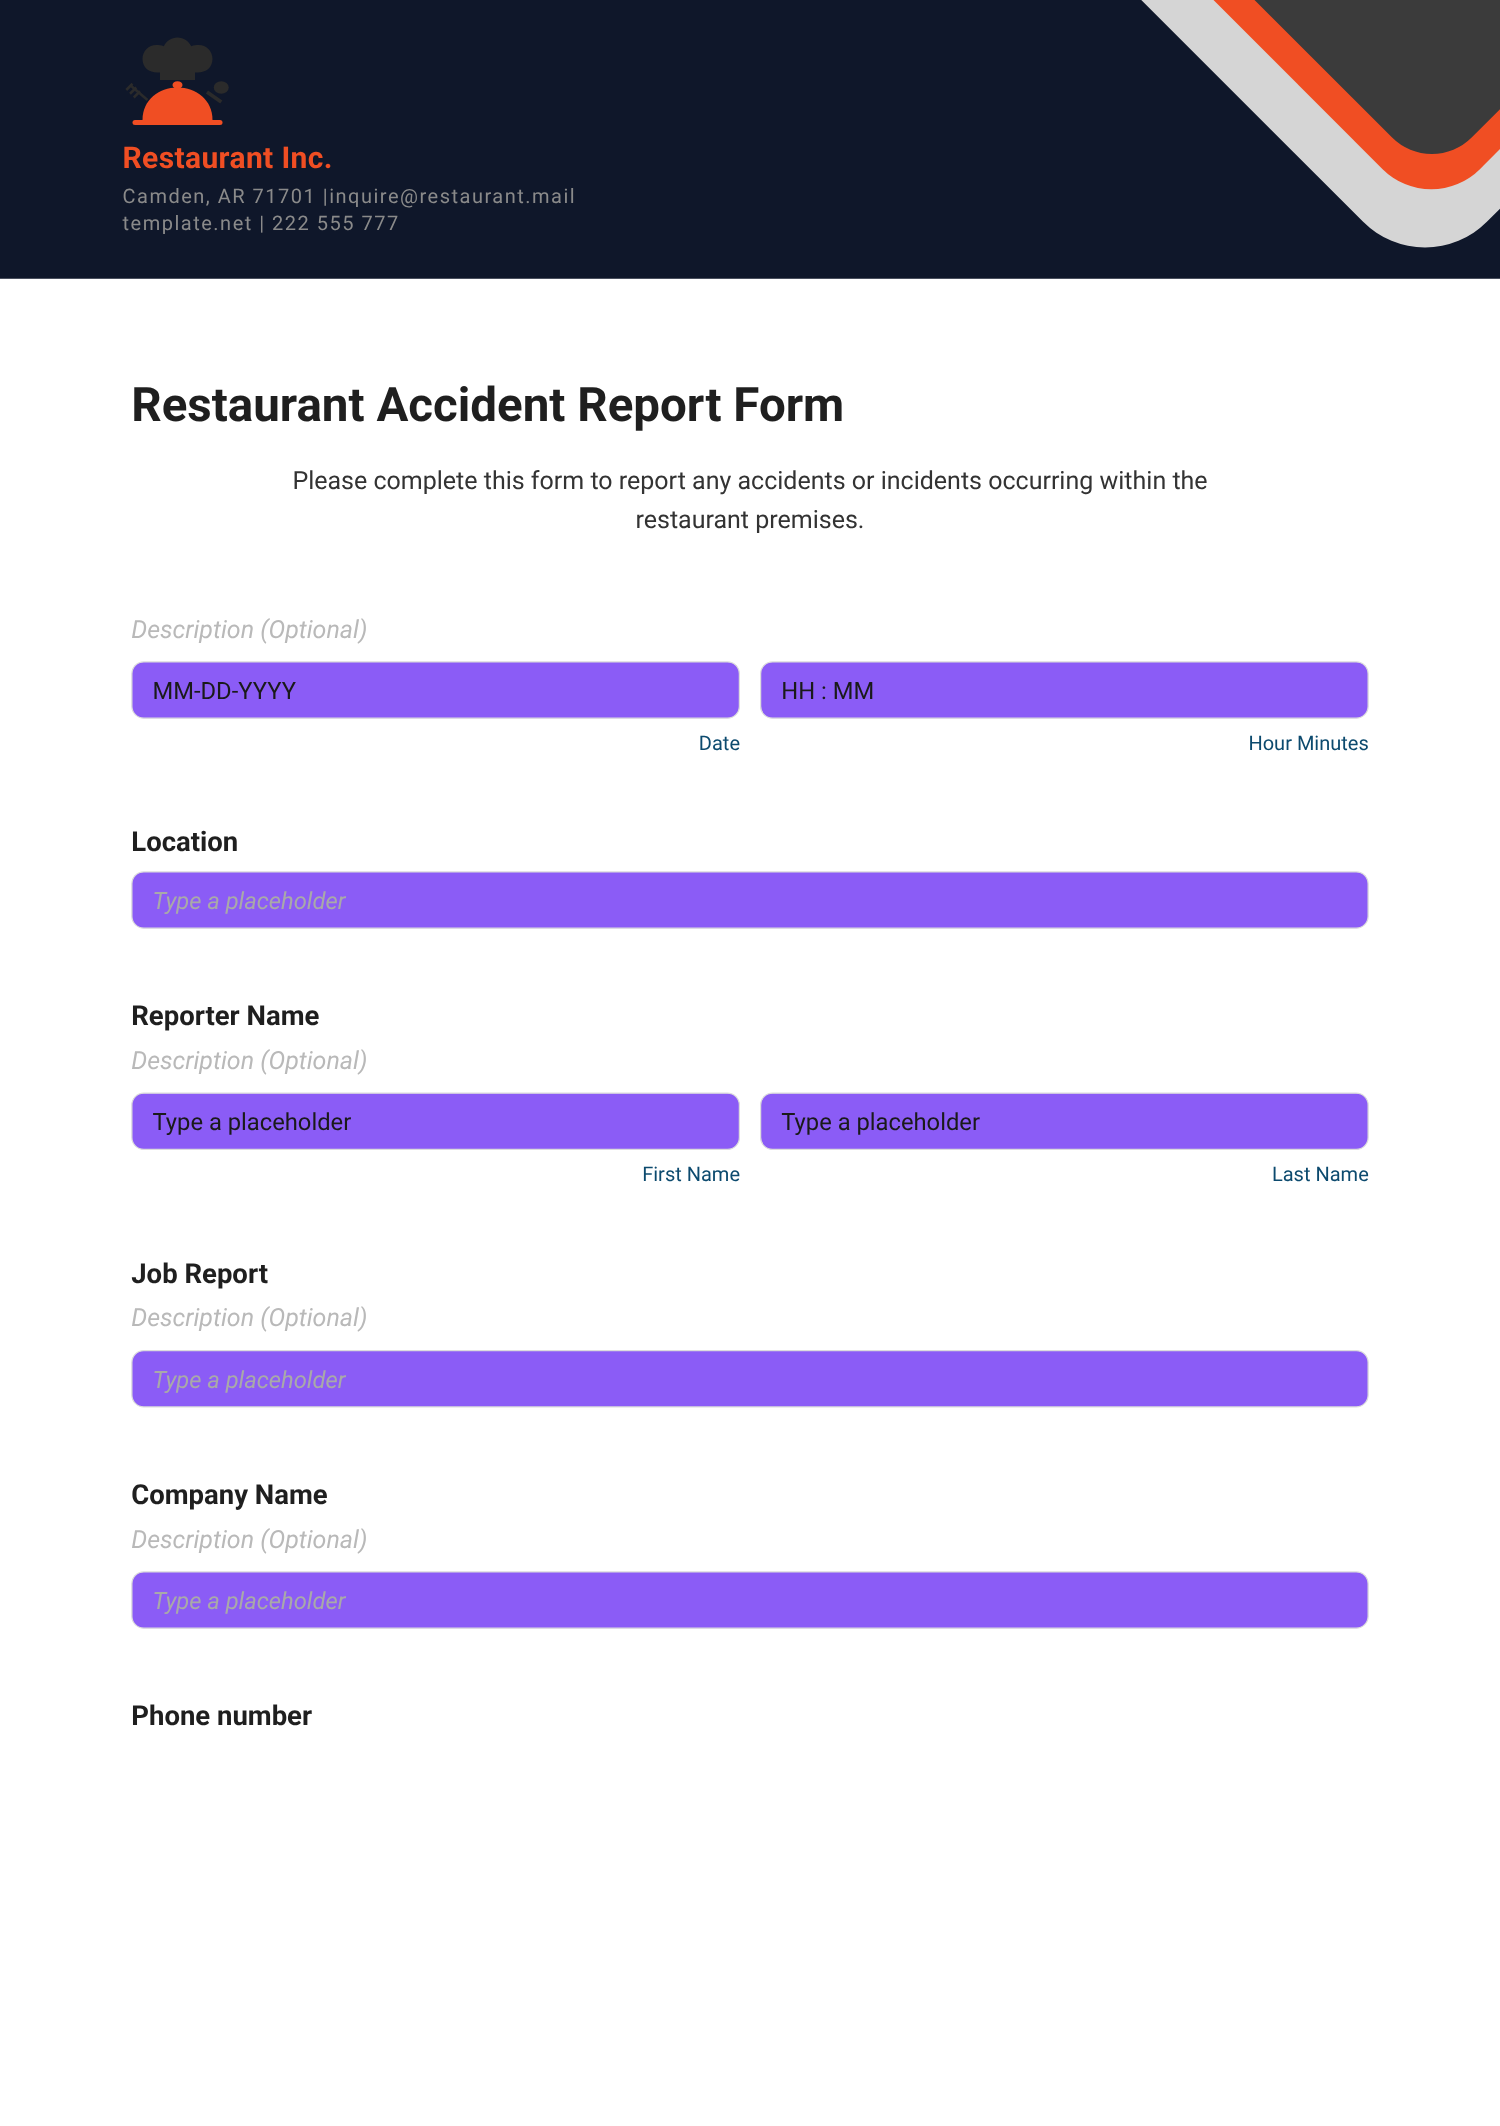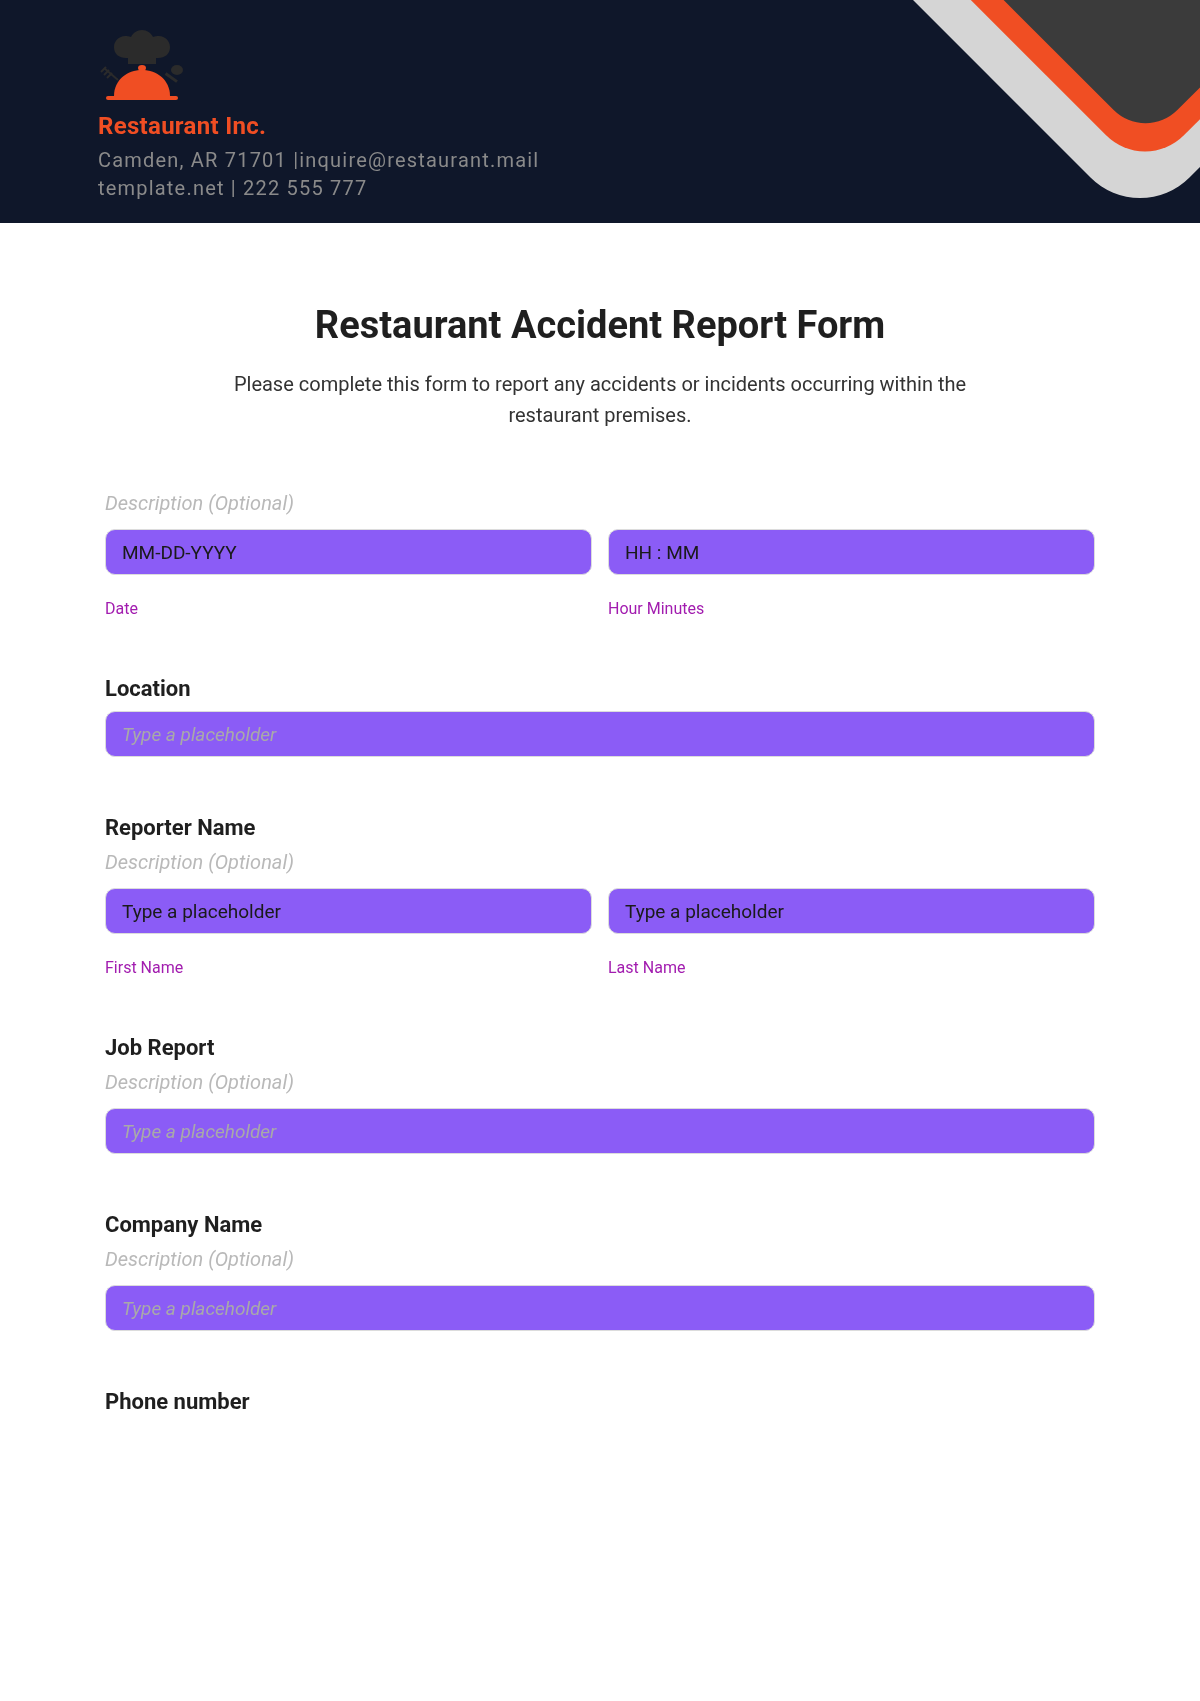--- a/index.html
+++ b/index.html
@@ -56,29 +56,28 @@
   }
   .company-name {
     color: #f04e23;
     font-size: 24px;
     font-weight: 700;
     margin-bottom: 6px;
     letter-spacing: 0.3px;
   }
   .company-detail {
     color: #8a8a8a;
-    font-size: 20px;
+    font-size: 16px;
     letter-spacing: 1.2px;
     line-height: 1.4;
   }
   .form-wrap {
     padding: 80px 105px 0 105px;
   }
   .form-title {
-    text-align: center;
     font-size: 38px;
     font-weight: 700;
     color: #1f1f1f;
     margin-bottom: 22px;
   }
   .form-intro {
     text-align: center;
     font-size: 20px;
     color: #333;
     line-height: 1.55;
@@ -126,22 +125,23 @@
   .input::placeholder {
     color: #a9a9a9;
     font-style: italic;
   }
   .input.plain-ph::placeholder {
     font-style: normal;
     color: #1a1a1a;
   }
   .sublabel {
     font-size: 16px;
-    color: #a21caf;
-    margin-top: 24px;
+    color: #0c4a6e;
+    margin-top: 10px;
+    text-align: right;
   }
 </style>
 </head>
 <body>
 
 <div class="header">
   <div class="corner-gray"></div>
   <div class="corner-orange"></div>
   <div class="corner-dark"></div>
   <div class="branding">

